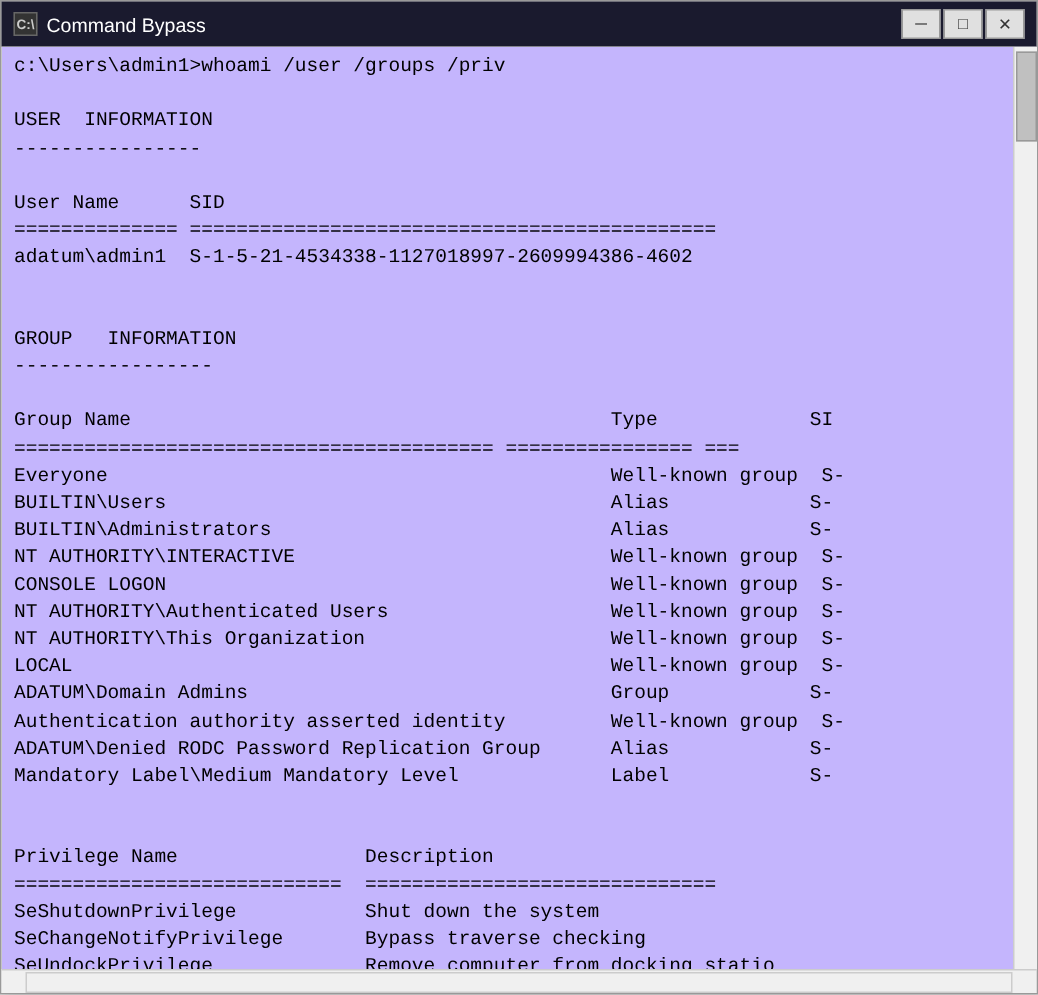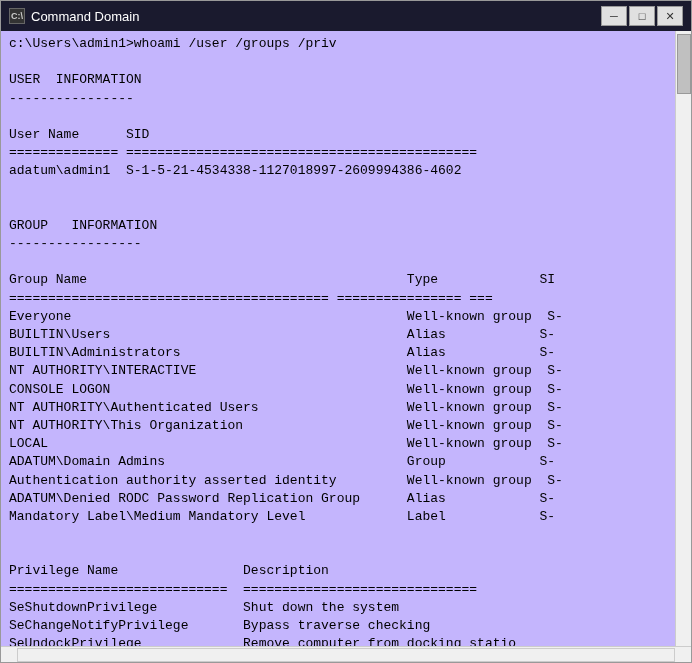--- a/index.html
+++ b/index.html
@@ -130,21 +130,21 @@
       margin: 1px 16px;
     }
   </style>
 </head>
 <body>
 
 <div class="window">
   <div class="title-bar">
     <div class="title-bar-left">
       <div class="title-icon">C:\</div>
-      <span>Command Domain</span>
+      <span>Command Bypass</span>
     </div>
     <div class="title-bar-controls">
       <div class="title-btn">─</div>
       <div class="title-btn">□</div>
       <div class="title-btn close">✕</div>
     </div>
   </div>
 
   <div class="terminal-body">
     <div class="terminal-content">c:\Users\admin1&gt;whoami /user /groups /priv

